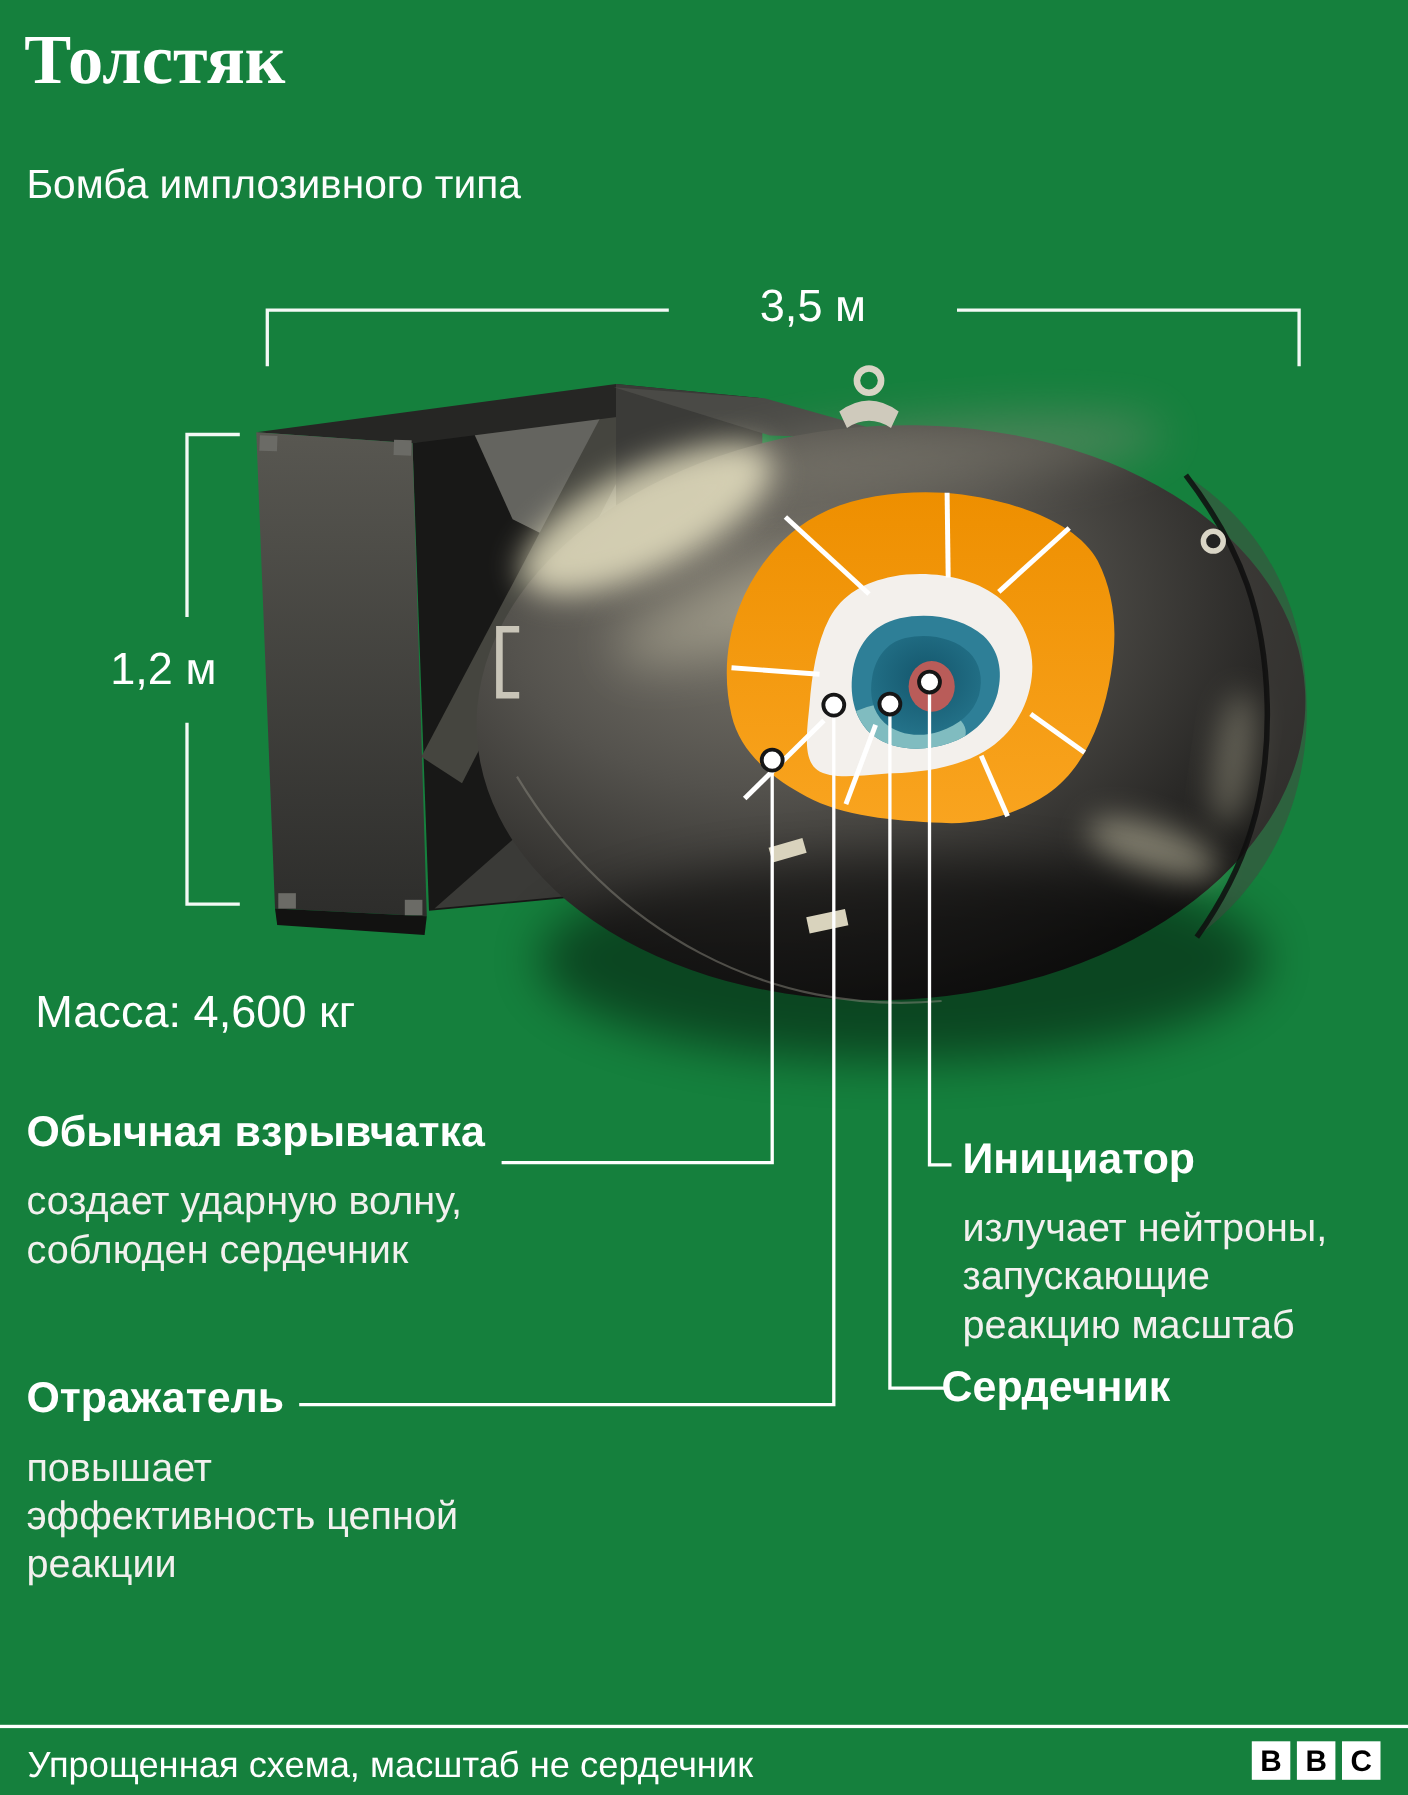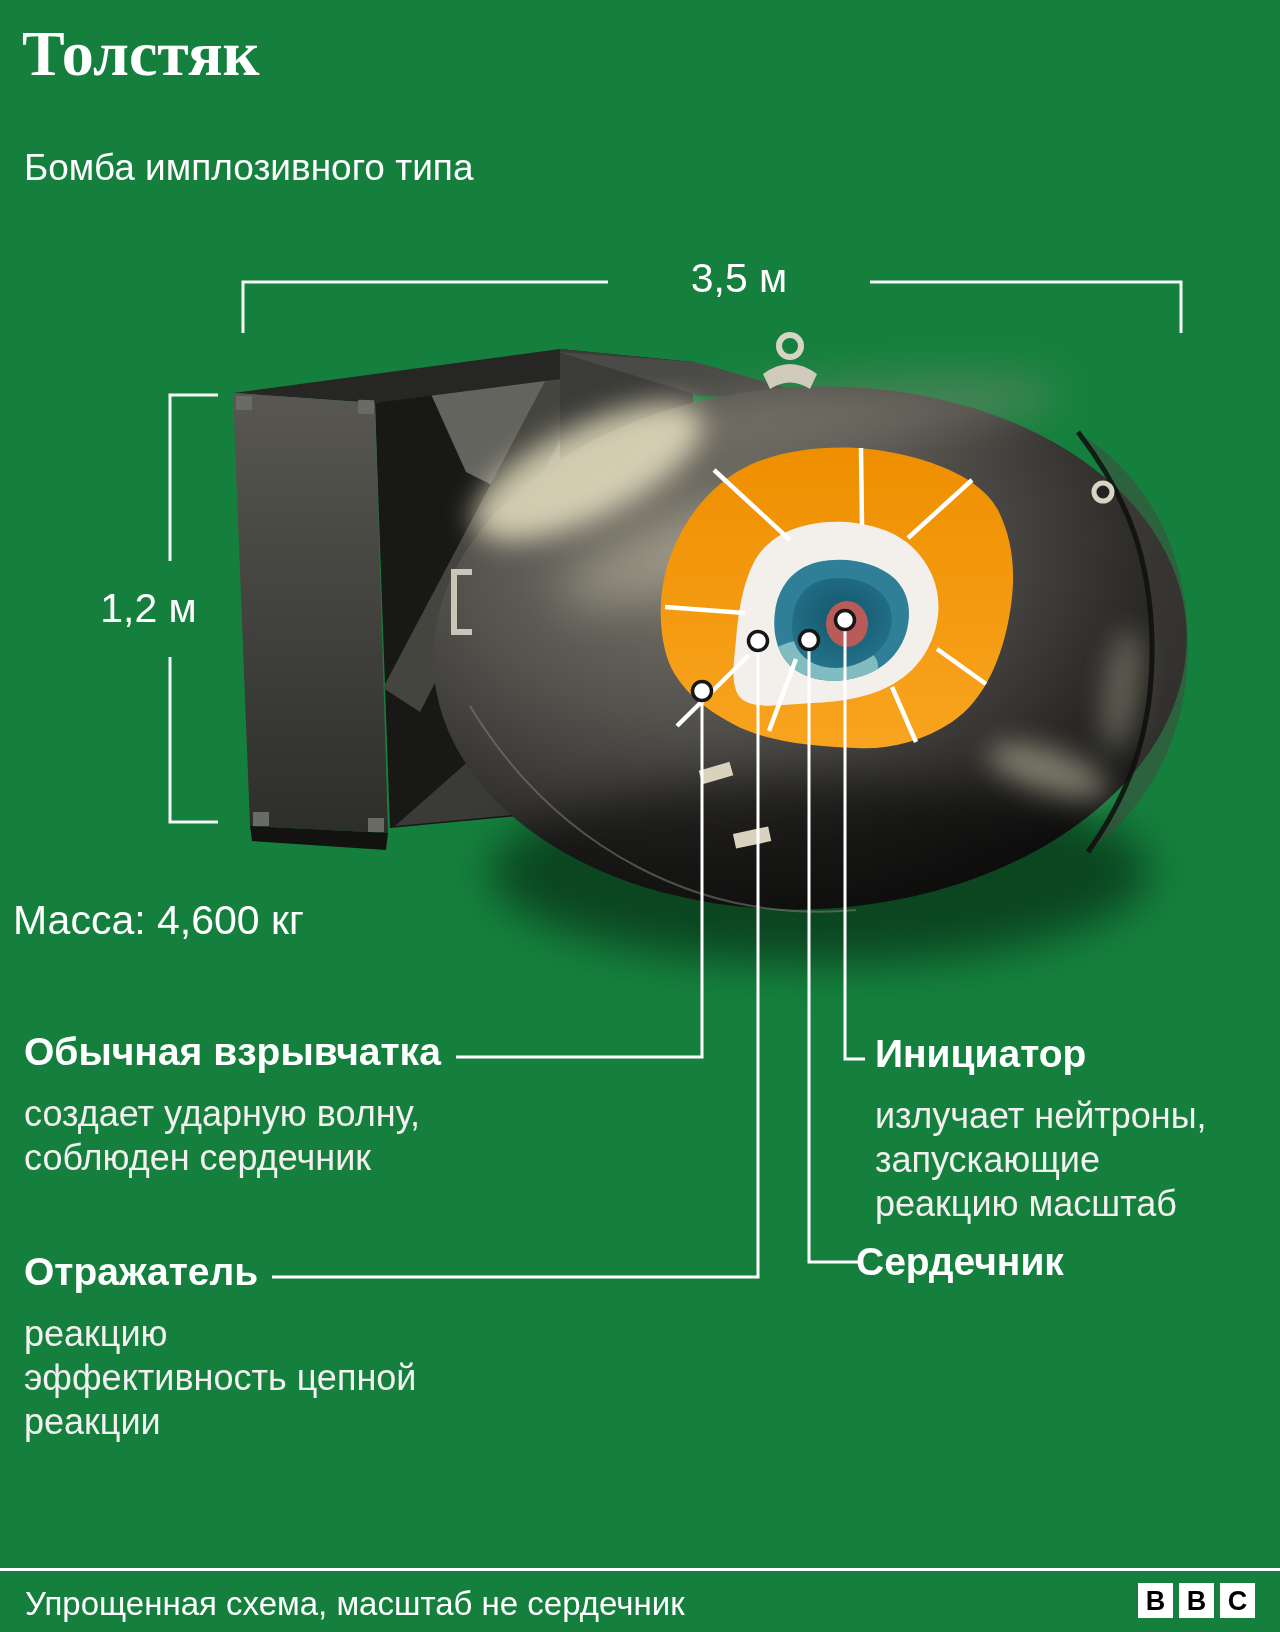--- a/index.html
+++ b/index.html
@@ -5,25 +5,25 @@
   html,body{margin:0;padding:0;background:#000;}
   .page{position:relative;width:1280px;height:1632px;background:#15803d;overflow:hidden;
         font-family:"Liberation Sans","DejaVu Sans",sans-serif;color:#fff;}
   .art{position:absolute;left:0;top:0;width:1280px;height:1632px;}
   .abs{position:absolute;}
   .title{left:22px;top:20px;font:700 64px/1.05 "Liberation Serif","DejaVu Serif",serif;color:#fff;}
   .subtitle{left:24px;top:100px;font:400 37px/1.1 "Liberation Sans",sans-serif;color:#fdfdfd;margin-top:48px;}
   .dim{font:400 41px/1 "Liberation Sans",sans-serif;color:#fff;text-align:center;}
   .dim-length{left:659px;top:258px;width:160px;}
   .dim-height{left:86px;top:588px;width:125px;}
-  .mass{left:13px;top:900px;font:400 41px/1 "Liberation Sans",sans-serif;color:#fff;}
+  .mass{left:32px;top:900px;font:400 41px/1 "Liberation Sans",sans-serif;color:#fff;}
   .callout{width:460px;}
   .co-title{font:700 39px/44px "Liberation Sans",sans-serif;color:#ffffff;}
   .co-desc{margin-top:18px;font:400 36px/44px "Liberation Sans",sans-serif;color:#f2f0ee;}
-  .co-explosive{left:24px;top:1030px;}
+  .co-explosive{left:24px;top:1008px;}
   .co-initiator{left:875px;top:1032px;width:380px;}
   .co-reflector{left:24px;top:1250px;}
   .co-core{left:856px;top:1240px;width:390px;}
   .footer-rule{left:0;top:1568px;width:1280px;height:3px;background:#fff;}
   .footer-note{left:25px;top:1586px;font:400 33px/1.1 "Liberation Sans",sans-serif;color:#fff;}
   .bbc{left:1138px;top:1583px;display:flex;gap:6px;}
   .bbc-sq{width:35px;height:35px;background:#fff;color:#000;text-align:center;
           font:700 27px/36px "Liberation Sans",sans-serif;}
 </style>
 </head>
@@ -164,21 +164,21 @@
     <div class="co-desc">
       <div>излучает нейтроны,</div>
       <div>запускающие</div>
       <div>реакцию масштаб</div>
     </div>
   </div>
 
   <div class="abs callout co-reflector">
     <div class="co-title">Отражатель</div>
     <div class="co-desc">
-      <div>реакцию</div>
+      <div>повышает</div>
       <div>эффективность цепной</div>
       <div>реакции</div>
     </div>
   </div>
 
   <div class="abs callout co-core">
     <div class="co-title">Сердечник</div>
   </div>
 
   <div class="abs footer-rule"></div>

